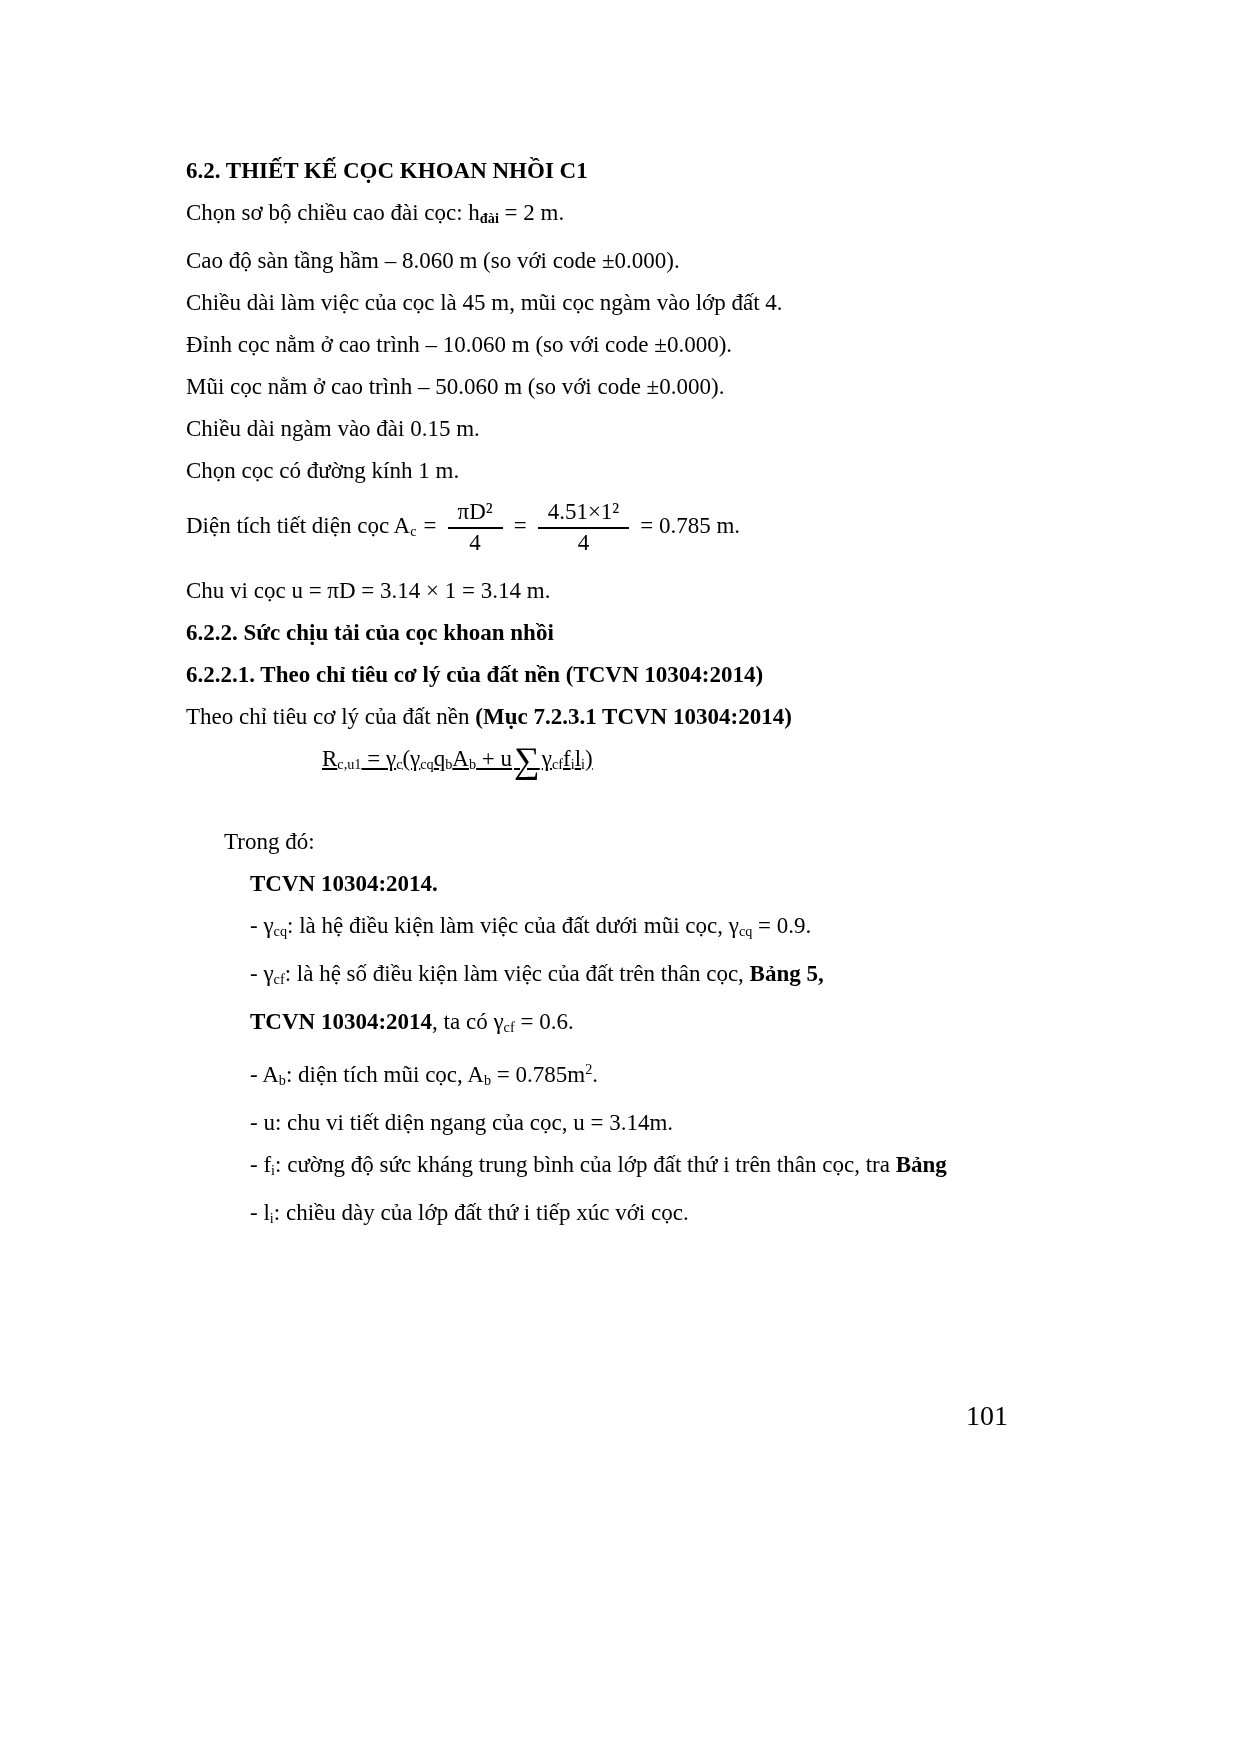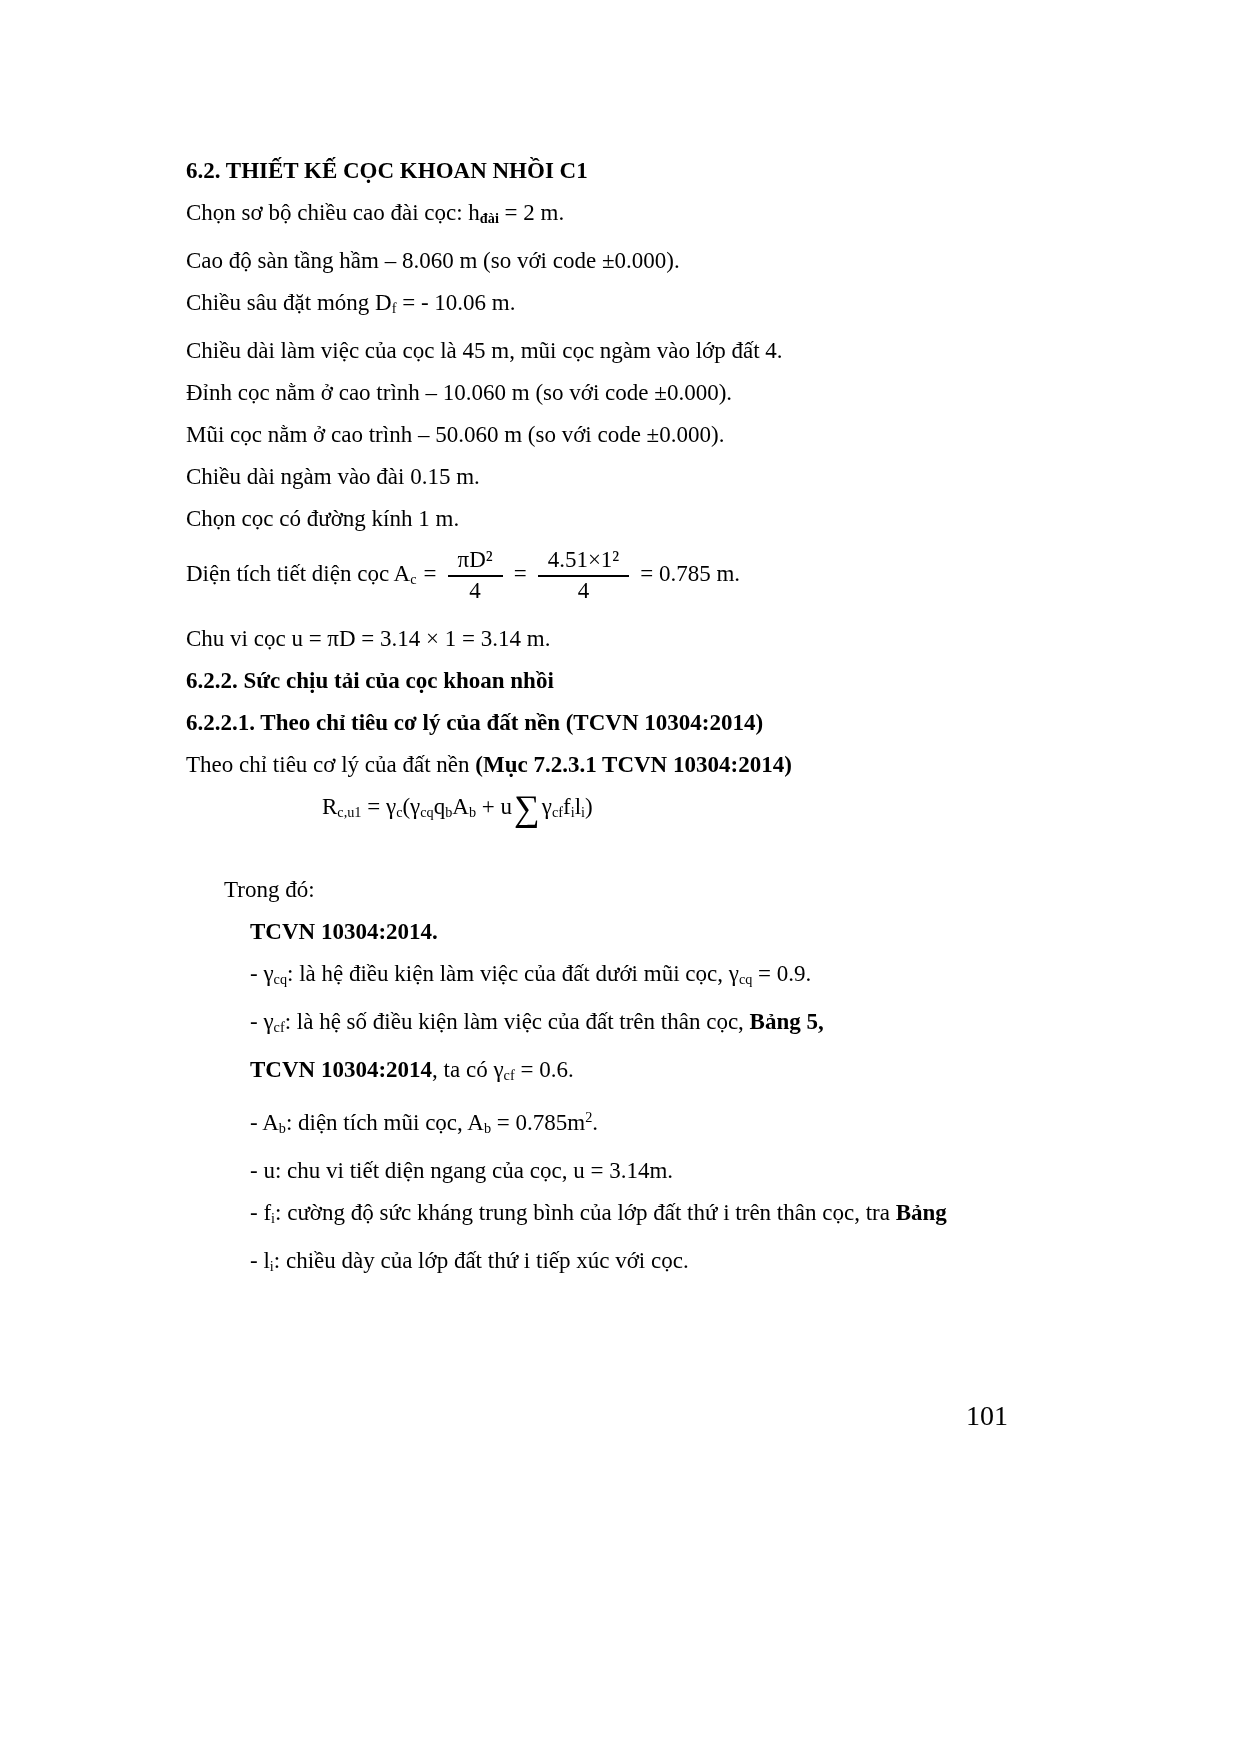--- a/index.html
+++ b/index.html
@@ -32,21 +32,21 @@
   .tall{margin:10px 0 18px 0;}
   .frac{
     display:inline-block;
     vertical-align:middle;
     text-align:center;
     margin:0 4px;
     line-height:1.25;
   }
   .frac .fn{display:block;border-bottom:2px solid #000;padding:0 10px;}
   .frac .fd{display:block;}
-  .frm{padding-left:136px;margin:8px 0 16px 0;}
+  .frm{padding-left:136px;margin:8px 0 16px 0;text-decoration:underline;}
   .sigma{font-size:36px;vertical-align:-0.18em;line-height:0;padding:0 2px;}
   .tab{display:inline-block;width:46px;}
   .pagenum{
     position:absolute;
     left:966px;
     top:1400px;
     font-size:28px;
   }
 </style>
 </head>
@@ -55,21 +55,20 @@
 <div class="page">
   <div class="content">
 
     <p class="b">6.2. THIẾT KẾ CỌC KHOAN NHỒI C1</p>
 
 
     <p><span>Chọn sơ bộ chiều cao đài cọc: h</span><span class="b sb">đài</span><span> = 2 m.</span></p>
 
     <p>Cao độ sàn tầng hầm – 8.060 m (so với code ±0.000).</p>
 
-    <p><span>Chiều sâu đặt móng D</span><span class="sb">f</span><span> = - 10.06 m.</span></p>
 
     <p>Chiều dài làm việc của cọc là 45 m, mũi cọc ngàm vào lớp đất 4.</p>
 
     <p>Đỉnh cọc nằm ở cao trình – 10.060 m (so với code ±0.000).</p>
 
     <p>Mũi cọc nằm ở cao trình – 50.060 m (so với code ±0.000).</p>
 
     <p>Chiều dài ngàm vào đài 0.15 m.</p>
 
     <p>Chọn cọc có đường kính 1 m.</p>

